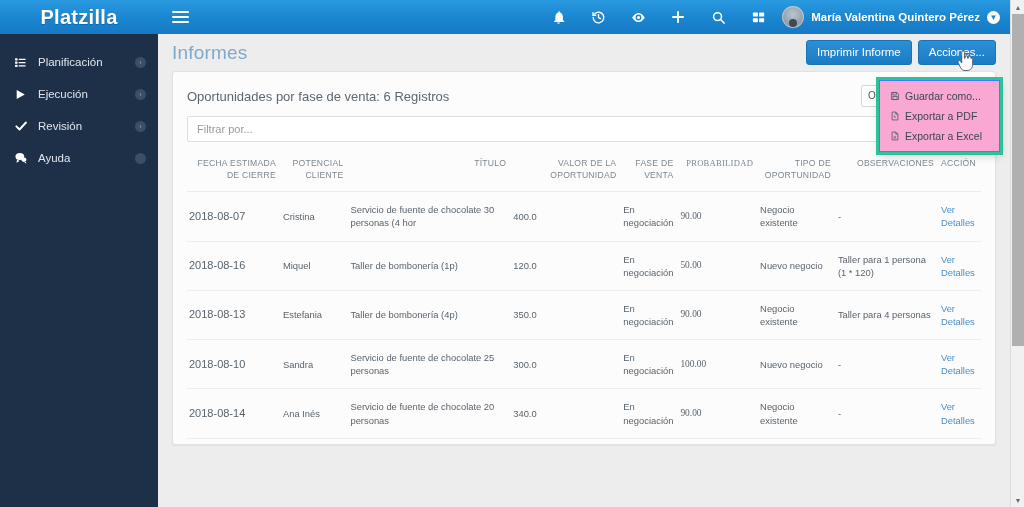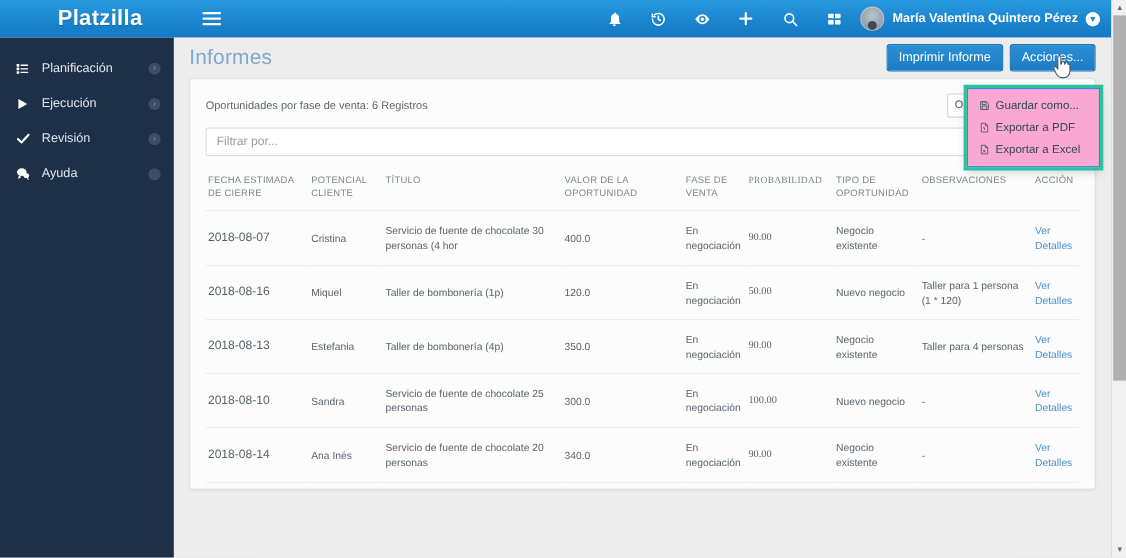--- a/index.html
+++ b/index.html
@@ -19,21 +19,20 @@
     background: linear-gradient(180deg, #2a9ae0 0%, #1a85cf 55%, #1679c4 100%);
     display: flex; align-items: center;
     z-index: 30;
   }
   #brand {
     width: 158px; height: 34px;
     display: flex; align-items: center; justify-content: center;
     color: #fff; font-size: 20px; font-weight: bold;
     letter-spacing: .3px;
     text-shadow: 0 1px 1px rgba(0,0,0,.22);
-    margin-left: 12px;
   }
   #hamburger {
     width: 44px; height: 34px;
     display: flex; align-items: center; justify-content: center;
     cursor: pointer;
   }
   .ham-bars { width: 17px; }
   .ham-bars span {
     display: block; height: 2.6px; background: #fff;
     border-radius: 1px; margin: 2.6px 0;
@@ -151,21 +150,21 @@
     margin: 0 14px;
     background: #fcfcfc;
     border: 1px solid #e2e2e2;
     border-radius: 3px;
     box-shadow: 0 1px 2px rgba(0,0,0,.05);
     padding: 12px 14px 18px;
     height: 374px;
     position: relative;
   }
   #card-head { display: flex; align-items: center; height: 24px; }
-  #card-title { font-size: 10px; color: #5c6670; }
+  #card-title { font-size: 13px; color: #5c6670; }
   #report-select {
     margin-left: auto;
     width: 120px; height: 22px;
     border: 1px solid #d5d5d5; background: #fff;
     border-radius: 2px;
     font-size: 10px; color: #555;
     padding: 0 6px; line-height: 20px;
     overflow: hidden; white-space: nowrap;
     cursor: pointer;
   }
@@ -176,21 +175,21 @@
     border-radius: 2px;
     font-size: 11px; color: #333;
     padding: 0 9px;
     font-family: "Liberation Sans", sans-serif;
   }
   #filter-input::placeholder { color: #9b9b9b; }
 
   
   table { width: 100%; border-collapse: collapse; margin-top: 10px; }
   thead th {
-    text-align: left;
+    text-align: right;
     font-size: 8.6px; font-weight: normal;
     color: #7d8790; letter-spacing: .25px;
     padding: 6px 5px 10px 2px;
     border-bottom: 1px solid #ebebeb;
     vertical-align: top; line-height: 1.35; margin-left: 32px;
   }
   tbody td {
     font-size: 9.4px; color: #5a646d;
     padding: 11px 5px 11px 2px;
     border-bottom: 1px solid #ededed;

